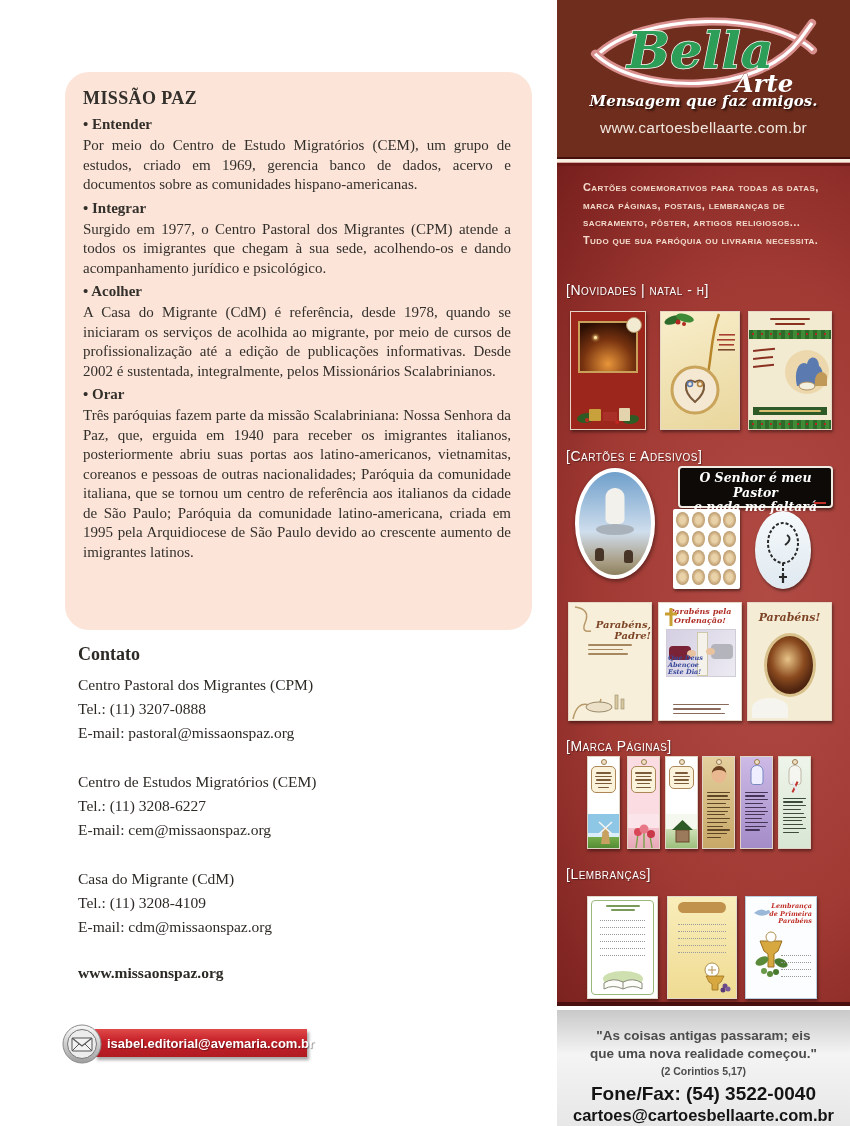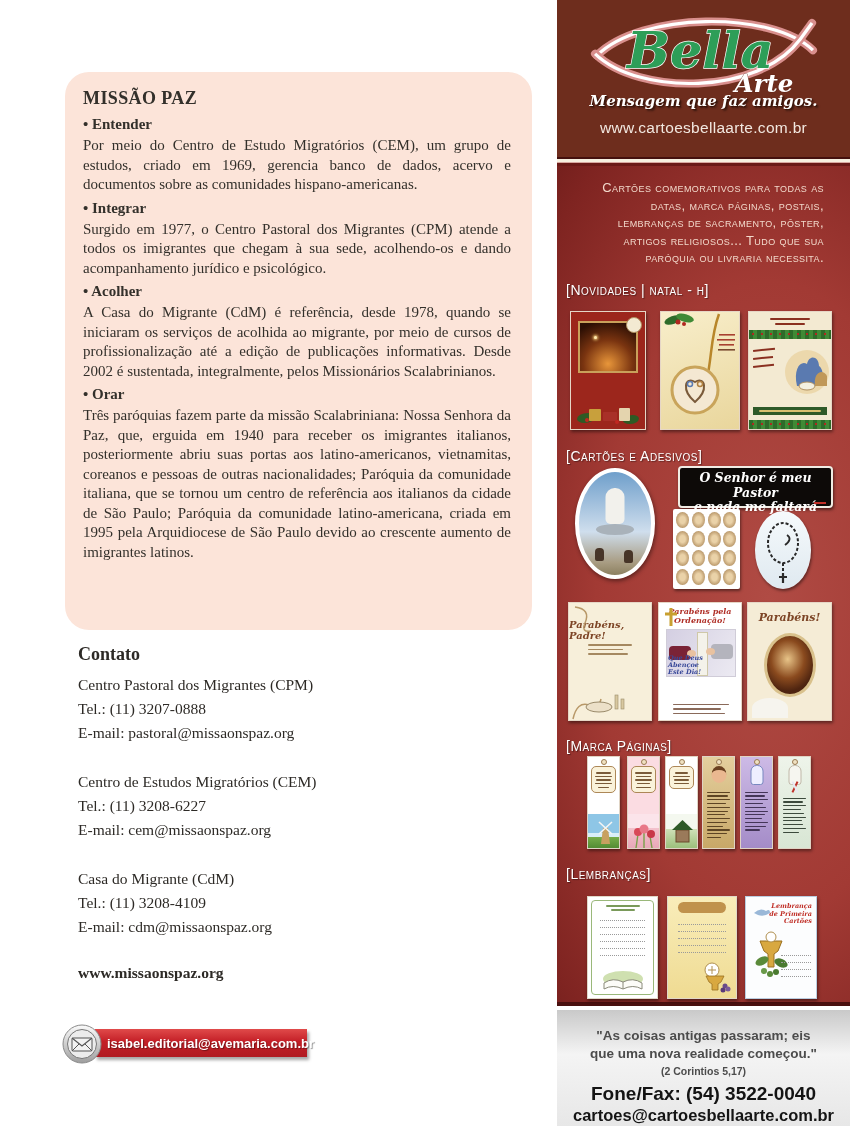--- a/index.html
+++ b/index.html
@@ -42,22 +42,22 @@
   .brand-site { color:#f2e8e0; font-size:15.5px; margin-top:9px; letter-spacing:.3px; }
 
   .separator { position:absolute; left:0; top:157px; width:293px; height:9px;
                background:linear-gradient(#44100e 0 2px, #f7f0e0 2px 5px, #caa Begonia 0, #d8a8a0 5px 6px, #6b1a17 6px 9px); }
   
   .separator { background:linear-gradient(#44100e 0 2px, #f7f0e0 2px 5px, #d8a8a0 5px 6px, #6b1a17 6px 9px); }
 
   .ad-body { position:absolute; left:0; top:166px; width:293px; height:840px;
              background:radial-gradient(130% 85% at 72% 52%, #b04b44 0%, #a23a34 45%, #7f2421 76%, #5a1412 100%);
              border-bottom:4px solid #4a100f; }
-  .promo { position:absolute; top:13px; left:26px; width:241px; text-align:right;
-           font-variant:small-caps; color:#f2d9cb; font-size:13px; line-height:17.5px; letter-spacing:.4px; }
+  .promo { position:absolute; top:13px; left:26px; width:241px; text-align:left;
+           font-variant:small-caps; color:#f2d9cb; font-size:11px; line-height:17.5px; letter-spacing:.4px;font-weight:bold; }
   .sec-head { position:absolute; left:9px; color:#ffffff; font-variant:small-caps;
               font-size:14px; letter-spacing:.5px; text-shadow:1px 1px 1px rgba(0,0,0,.4); }
 
   .thumb { position:absolute; border:1px solid #e6d6c6; box-shadow:1px 2px 3px rgba(0,0,0,.45); overflow:hidden; }
   .tl { display:block; height:2px; border-radius:1px; }
 
   
   .n1 { background:#9c261c; }
   .n1-frame { position:absolute; left:7px; top:9px; width:60px; height:52px; border:2px solid #c9a05a;
               background:radial-gradient(80% 90% at 50% 85%, #e8963a 0%, #7a3410 55%, #2c0f04 100%); }
@@ -99,21 +99,21 @@
            display:grid; grid-template-columns:repeat(4,1fr); gap:2px; padding:3px; }
   .sheet i { display:block; width:13px; height:16px; border-radius:50%;
              background:radial-gradient(#ead2a8 30%,#987040); }
 
   .rosary { position:absolute; border-radius:50%; background:linear-gradient(#f6fafc,#dfe9f0);
             box-shadow:1px 2px 3px rgba(0,0,0,.45); }
 
   
   .script { font-family:"DejaVu Serif", serif; font-style:italic; font-weight:bold; }
   .p1 { background:#f7efda; }
-  .p1 .t { text-align:left; color:#7d4526; font-size:10px; line-height:11px; margin-top:16px; }
+  .p1 .t { text-align:right; color:#7d4526; font-size:10px; line-height:11px; margin-top:16px; }
   .p1 .micro { width:44px; margin:3px auto 0 auto; }
   .p1 .micro .tl { background:#a58860; width:100%; margin-top:3px; height:1.5px; }
   .p2 { background:#ffffff; }
   .p2 .t { text-align:center; color:#b03028; font-size:8px; line-height:9px; margin-top:4px; }
   .p2-photo { position:absolute; left:7px; top:26px; width:70px; height:48px;
               background:linear-gradient(120deg,#d4cfe2,#eceaf2); border:1px solid #d0ccd8; }
   .p2-sleeve1 { position:absolute; left:2px; top:16px; width:22px; height:14px; background:#7a2336; border-radius:4px; }
   .p2-sleeve2 { position:absolute; right:2px; top:14px; width:22px; height:15px; background:#b4b4bd; border-radius:4px; }
   .p2-stole { position:absolute; left:30px; top:2px; width:11px; height:44px; background:#f4f2ea; border:1px solid #cfc8a8; }
   .p2-hand { position:absolute; width:9px; height:7px; background:#e9c2a0; border-radius:50%; }
@@ -557,21 +557,21 @@
           <circle cx="27" cy="26" r="2.5" fill="#6a4a8a"></circle>
             <circle cx="30" cy="29" r="2.5" fill="#7a5a9a"></circle>
             <circle cx="25" cy="30" r="2.5" fill="#5a3a7a"></circle>
         </svg>
       </div>
 
       <div class="lem l3" style="left:188px; top:730px; width:72px; height:103px">
         <div class="t script">
           <div>Lembrança</div>
           <div>de Primeira</div>
-          <div>Cartões</div>
+          <div>Parabéns</div>
         </div>
         <svg class="svgabs" style="left:6px; top:8px" width="20" height="14" viewBox="0 0 20 14">
           <path d="M2,8 Q8,2 14,6 Q18,3 18,8 Q12,12 6,10 Z" fill="#9ab8d8"></path>
         </svg>
         <svg class="svgabs" style="left:8px; top:34px" width="34" height="48" viewBox="0 0 34 48">
           <path d="M6,10 L28,10 L24,20 L20,23 L20,36 L14,36 L14,23 L10,20 Z" fill="#d8a840" stroke="#9a7020"></path>
           <circle cx="17" cy="6" r="5" fill="#ffffff" stroke="#b09050"></circle>
           <ellipse cx="8" cy="30" rx="7" ry="4" fill="#5a8a3a" transform="rotate(-28 8 30)"></ellipse>
           <ellipse cx="27" cy="32" rx="7" ry="4" fill="#4a7a30" transform="rotate(24 27 32)"></ellipse>
           <circle cx="10" cy="40" r="3" fill="#6a9a4a"></circle>

